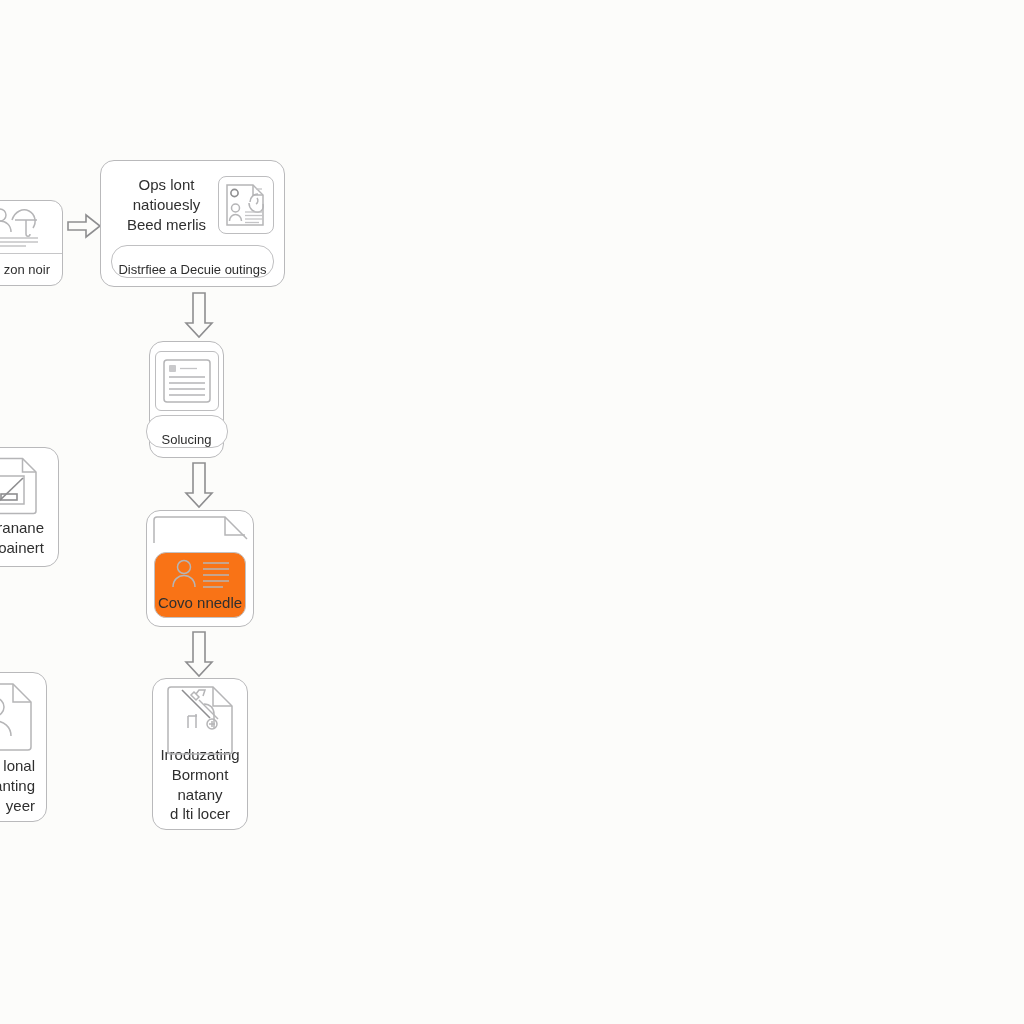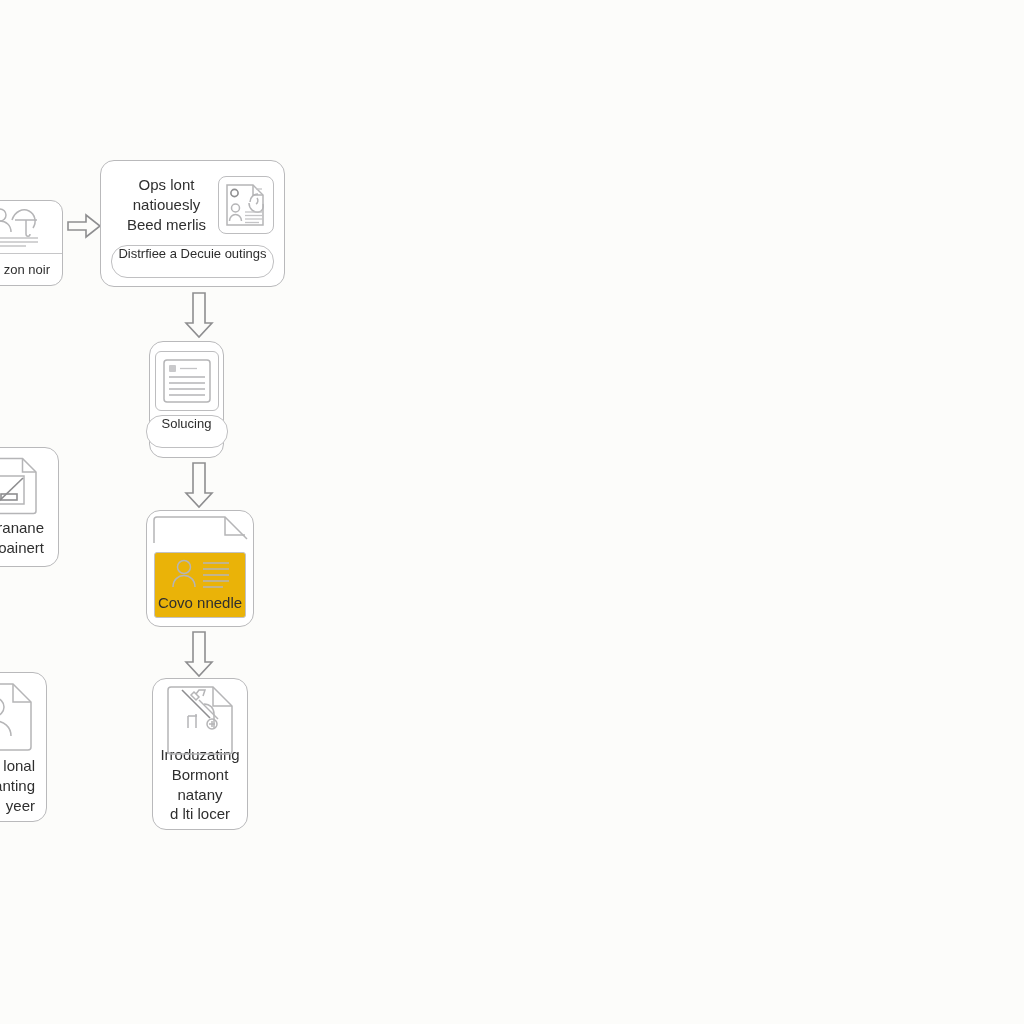--- a/index.html
+++ b/index.html
@@ -34,44 +34,44 @@
   }
   .node-label {
     font-size: 15px;
     line-height: 1.32;
     color: #2f2f2f;
     text-align: center;
     white-space: pre-line;
   }
   .inner-box {
     box-sizing: border-box;
-    background: #eab308;
+    background: #f97316;
     border: 1.4px solid #c2c2c4;
-    border-radius: 3px;
+    border-radius: 12px;
     display: flex;
     flex-direction: column;
     align-items: center;
     justify-content: center;
   }
   .icon-frame {
     box-sizing: border-box;
     border: 1.4px solid #bdbdbf;
     border-radius: 8px;
     background: #fff;
     display: flex;
     align-items: center;
     justify-content: center;
   }
   .pill {
     box-sizing: border-box;
     border: 1.4px solid #c0c0c2;
     border-radius: 16px;
     background: #fff;
     display: flex;
-    align-items: flex-start;
+    align-items: flex-end;
     justify-content: center;
     font-size: 13px;
     color: #2d2d2d;
   }
   .arrow { position: absolute; }
   svg { display: block; overflow: visible; }
   .sk { stroke: #b5b5b7; fill: none; stroke-width: 1.5; }
   .sk-thin { stroke: #c4c4c6; fill: none; stroke-width: 1.3; }
   .sk-dark { stroke: #8e8e90; fill: none; stroke-width: 1.6; }
   .fill-sk { fill: #c9c9cb; }

